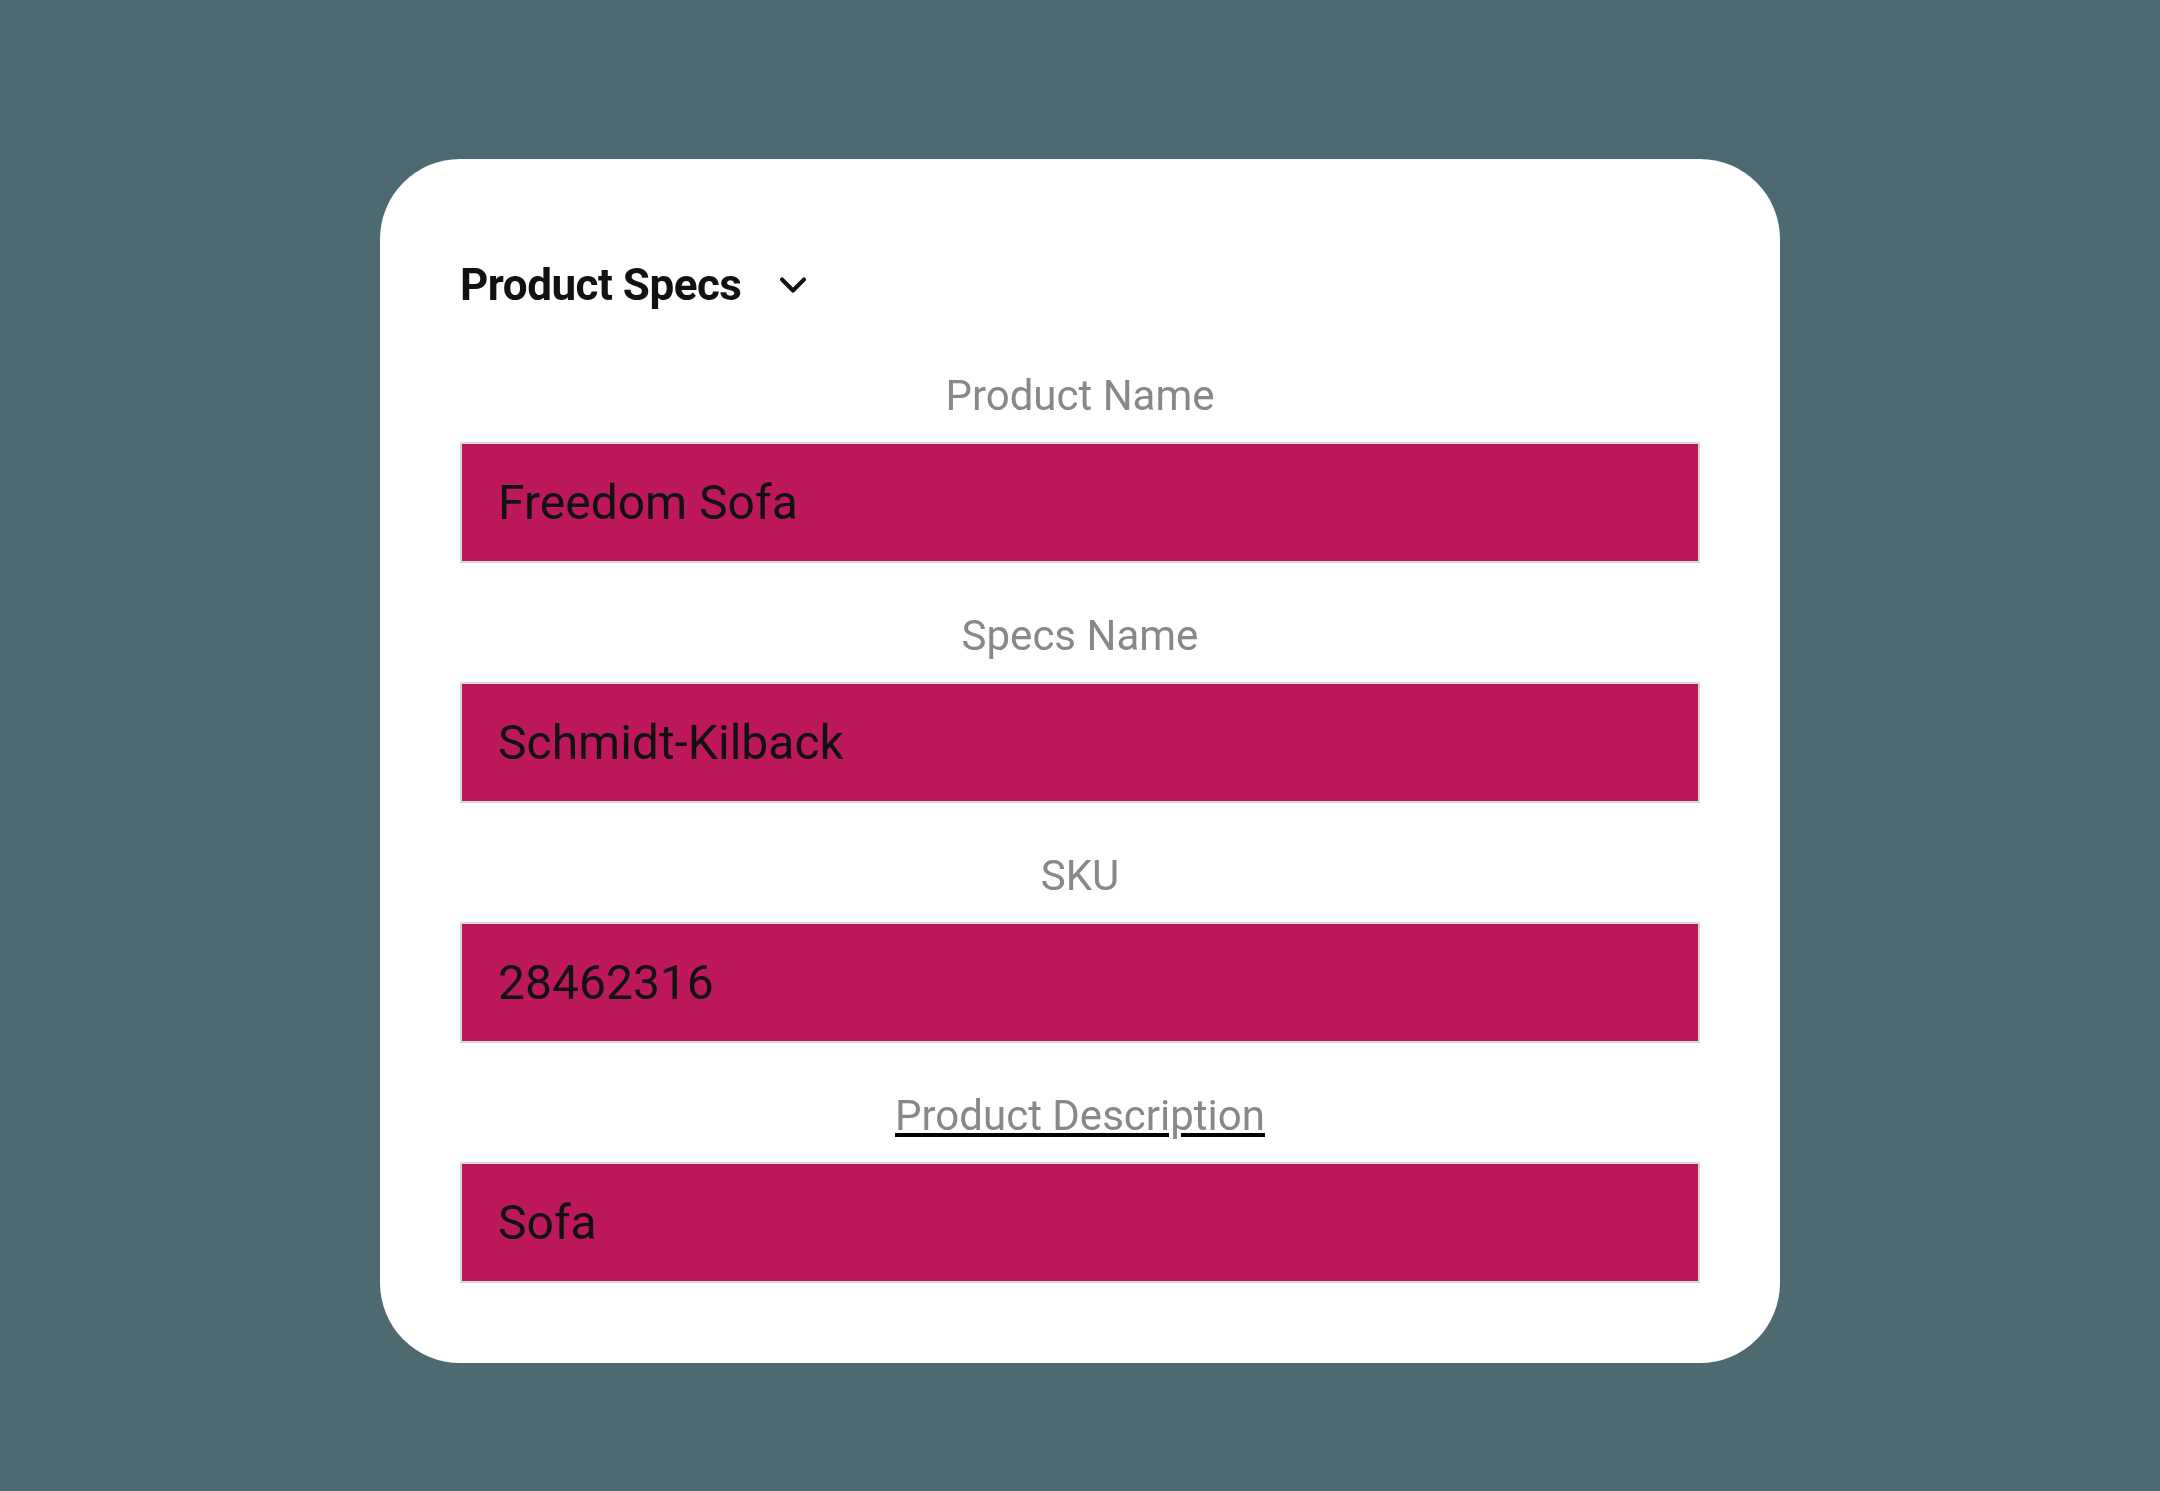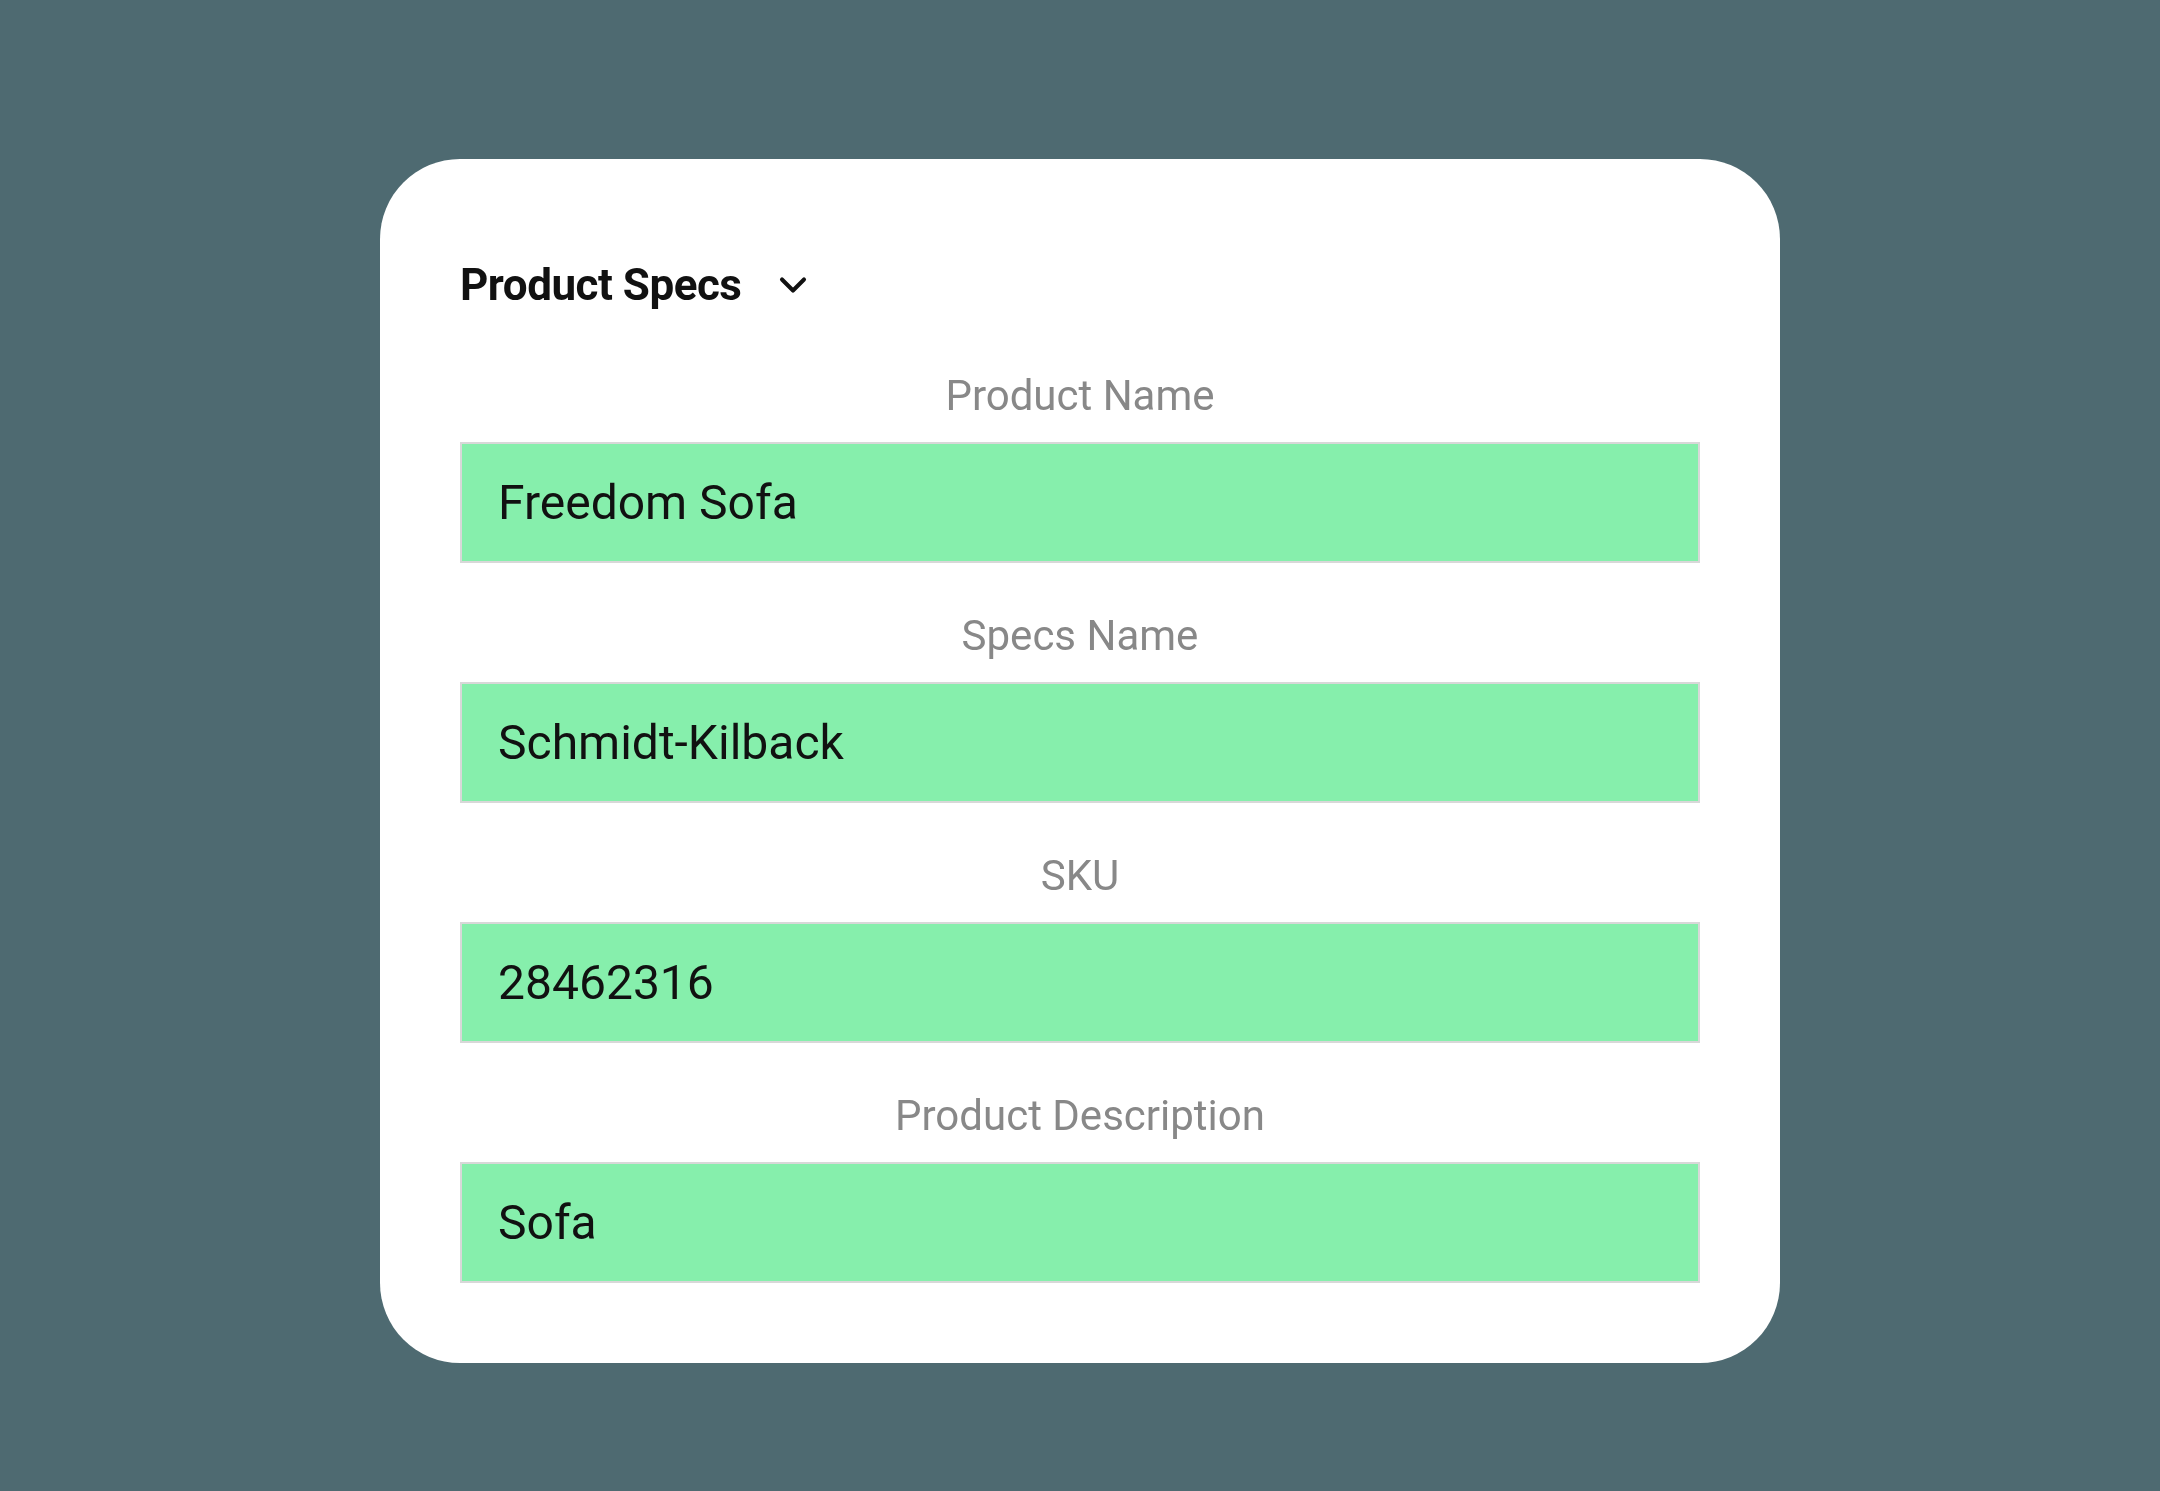--- a/index.html
+++ b/index.html
@@ -39,39 +39,40 @@
     .chevron {
       display: inline-flex;
       align-items: center;
       justify-content: center;
     }
     .field-group {
       margin-bottom: 48px;
     }
     .field-group:last-child {
       margin-bottom: 0;
+      text-decoration: underline;
     }
     .field-label {
       font-size: 42px;
       font-weight: 400;
       color: #888888;
       margin-bottom: 22px;
       display: block;
       text-align: center;
     }
     .field-input {
       width: 100%;
       border: 2px solid #d8d8d8;
       padding: 30px 36px;
       font-size: 48px;
       font-weight: 400;
       color: #111111;
       font-family: inherit;
       outline: none;
-      background: #86efac;
+      background: #be185d;
     }
   </style>
 </head>
 <body>
 
 <div class="card">
   <div class="card-header">
     <h1 class="card-title">Product Specs</h1>
     <span class="chevron">
       <svg width="44" height="44" viewBox="0 0 24 24" fill="none" stroke="#111111" stroke-width="2.2" stroke-linecap="round" stroke-linejoin="round">

